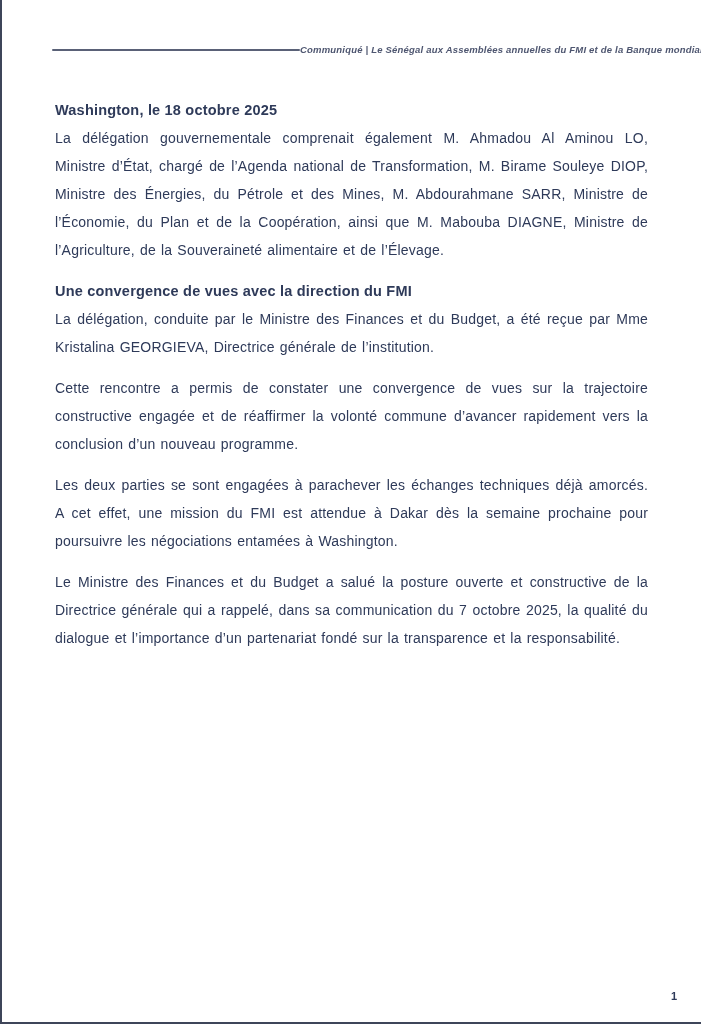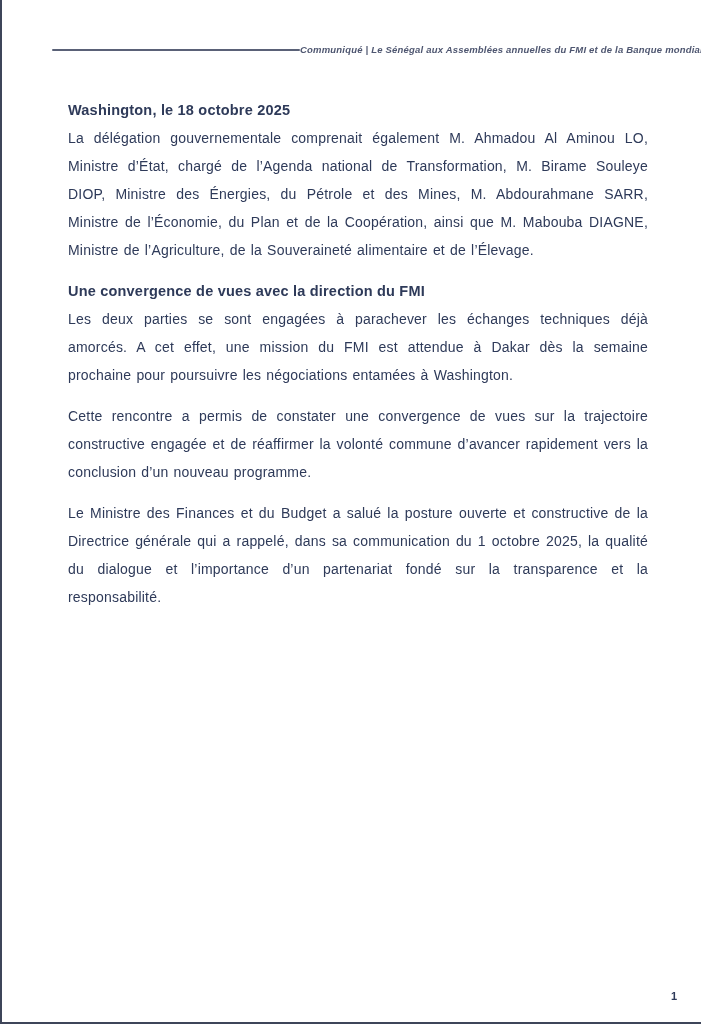--- a/index.html
+++ b/index.html
@@ -52,21 +52,21 @@
     font-style: italic;
     font-weight: bold;
     color: #4e5670;
     letter-spacing: 0.2px;
     white-space: nowrap;
     text-align: right;
   }
   .doc-body {
     position: absolute;
     top: 96px;
-    left: 68px;
+    left: 55px;
     right: 53px;
   }
   .doc-heading {
     font-size: 14.5px;
     font-weight: bold;
     line-height: 28px;
     letter-spacing: 0.2px;
     margin: 0;
   }
   .doc-heading.with-gap {
@@ -97,19 +97,20 @@
 
   <div class="doc-header">
     <div class="header-rule"></div>
     <div class="header-title">Communiqué | Le Sénégal aux Assemblées annuelles du FMI et de la Banque mondiale.</div>
   </div>
 
   <div class="doc-body">
     <h2 class="doc-heading">Washington, le 18 octobre 2025</h2>
     <p class="doc-paragraph">La délégation gouvernementale comprenait également M. Ahmadou Al Aminou LO, Ministre d’État, chargé de l’Agenda national de Transformation, M. Birame Souleye DIOP, Ministre des Énergies, du Pétrole et des Mines, M. Abdourahmane SARR, Ministre de l’Économie, du Plan et de la Coopération, ainsi que M. Mabouba DIAGNE, Ministre de l’Agriculture, de la Souveraineté alimentaire et de l’Élevage.</p>
     <h2 class="doc-heading with-gap">Une convergence de vues avec la direction du FMI</h2>
+    <p class="doc-paragraph">La délégation, conduite par le Ministre des Finances et du Budget, a été reçue par Mme Kristalina GEORGIEVA, Directrice générale de l’institution.</p>
+    <p class="doc-paragraph">Cette rencontre a permis de constater une convergence de vues sur la trajectoire constructive engagée et de réaffirmer la volonté commune d’avancer rapidement vers la conclusion d’un nouveau programme.</p>
     <p class="doc-paragraph">Les deux parties se sont engagées à parachever les échanges techniques déjà amorcés. A cet effet, une mission du FMI est attendue à Dakar dès la semaine prochaine pour poursuivre les négociations entamées à Washington.</p>
-    <p class="doc-paragraph">Cette rencontre a permis de constater une convergence de vues sur la trajectoire constructive engagée et de réaffirmer la volonté commune d’avancer rapidement vers la conclusion d’un nouveau programme.</p>
-    <p class="doc-paragraph">Le Ministre des Finances et du Budget a salué la posture ouverte et constructive de la Directrice générale qui a rappelé, dans sa communication du 1 octobre 2025, la qualité du dialogue et l’importance d’un partenariat fondé sur la transparence et la responsabilité.</p>
+    <p class="doc-paragraph">Le Ministre des Finances et du Budget a salué la posture ouverte et constructive de la Directrice générale qui a rappelé, dans sa communication du 7 octobre 2025, la qualité du dialogue et l’importance d’un partenariat fondé sur la transparence et la responsabilité.</p>
   </div>
 
   <div class="doc-footer">1</div>
 </div>
 
 </body></html>

